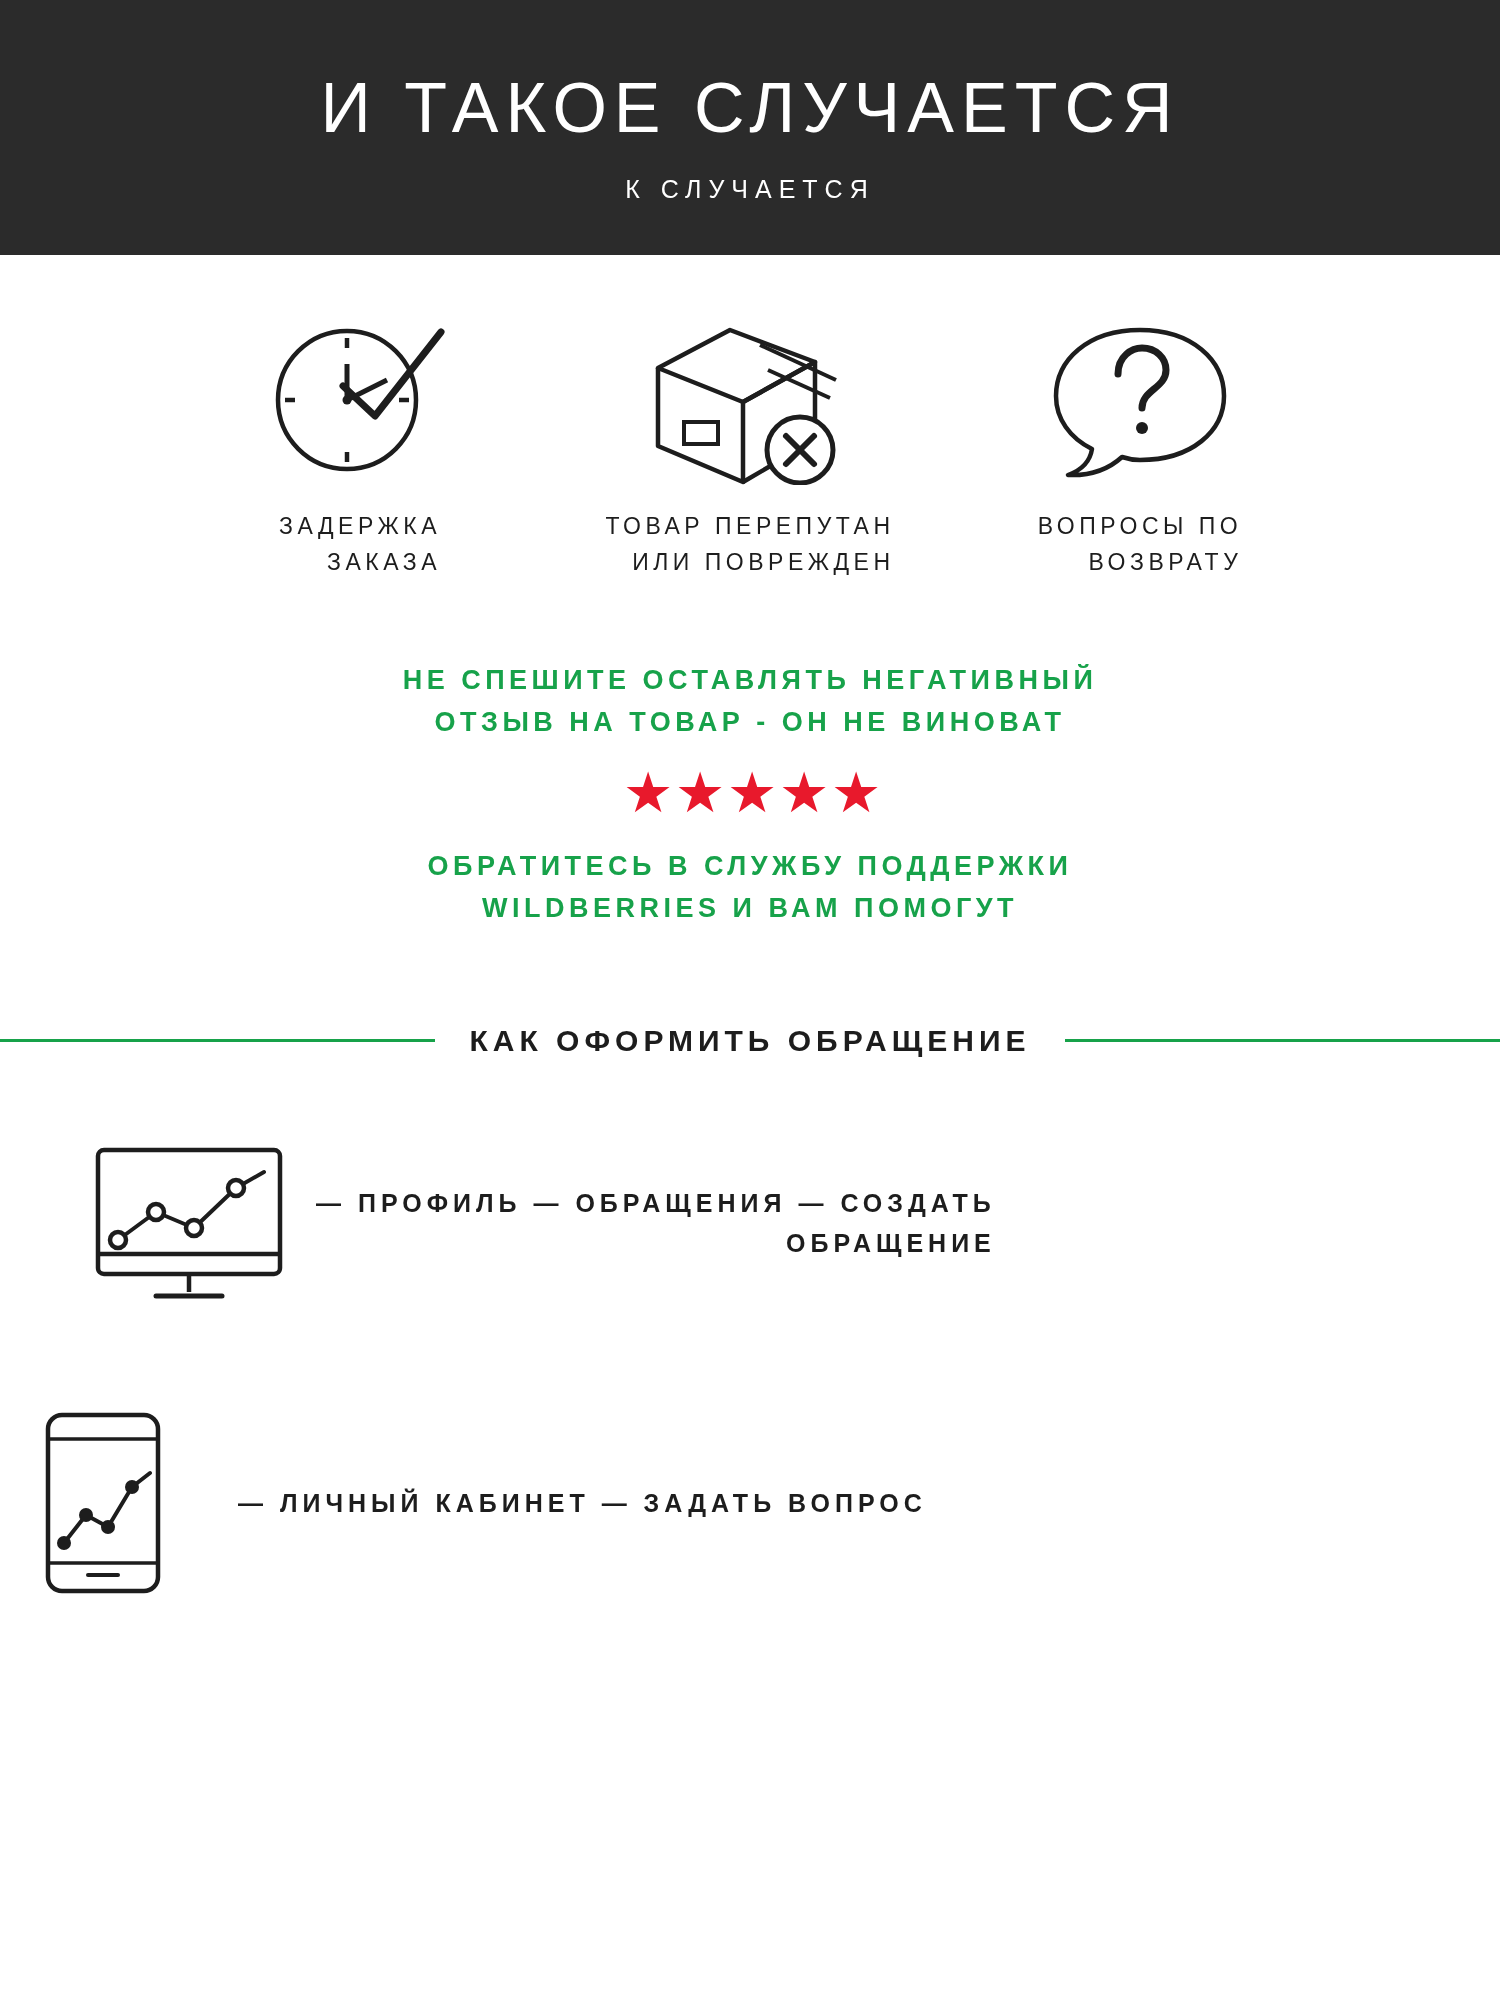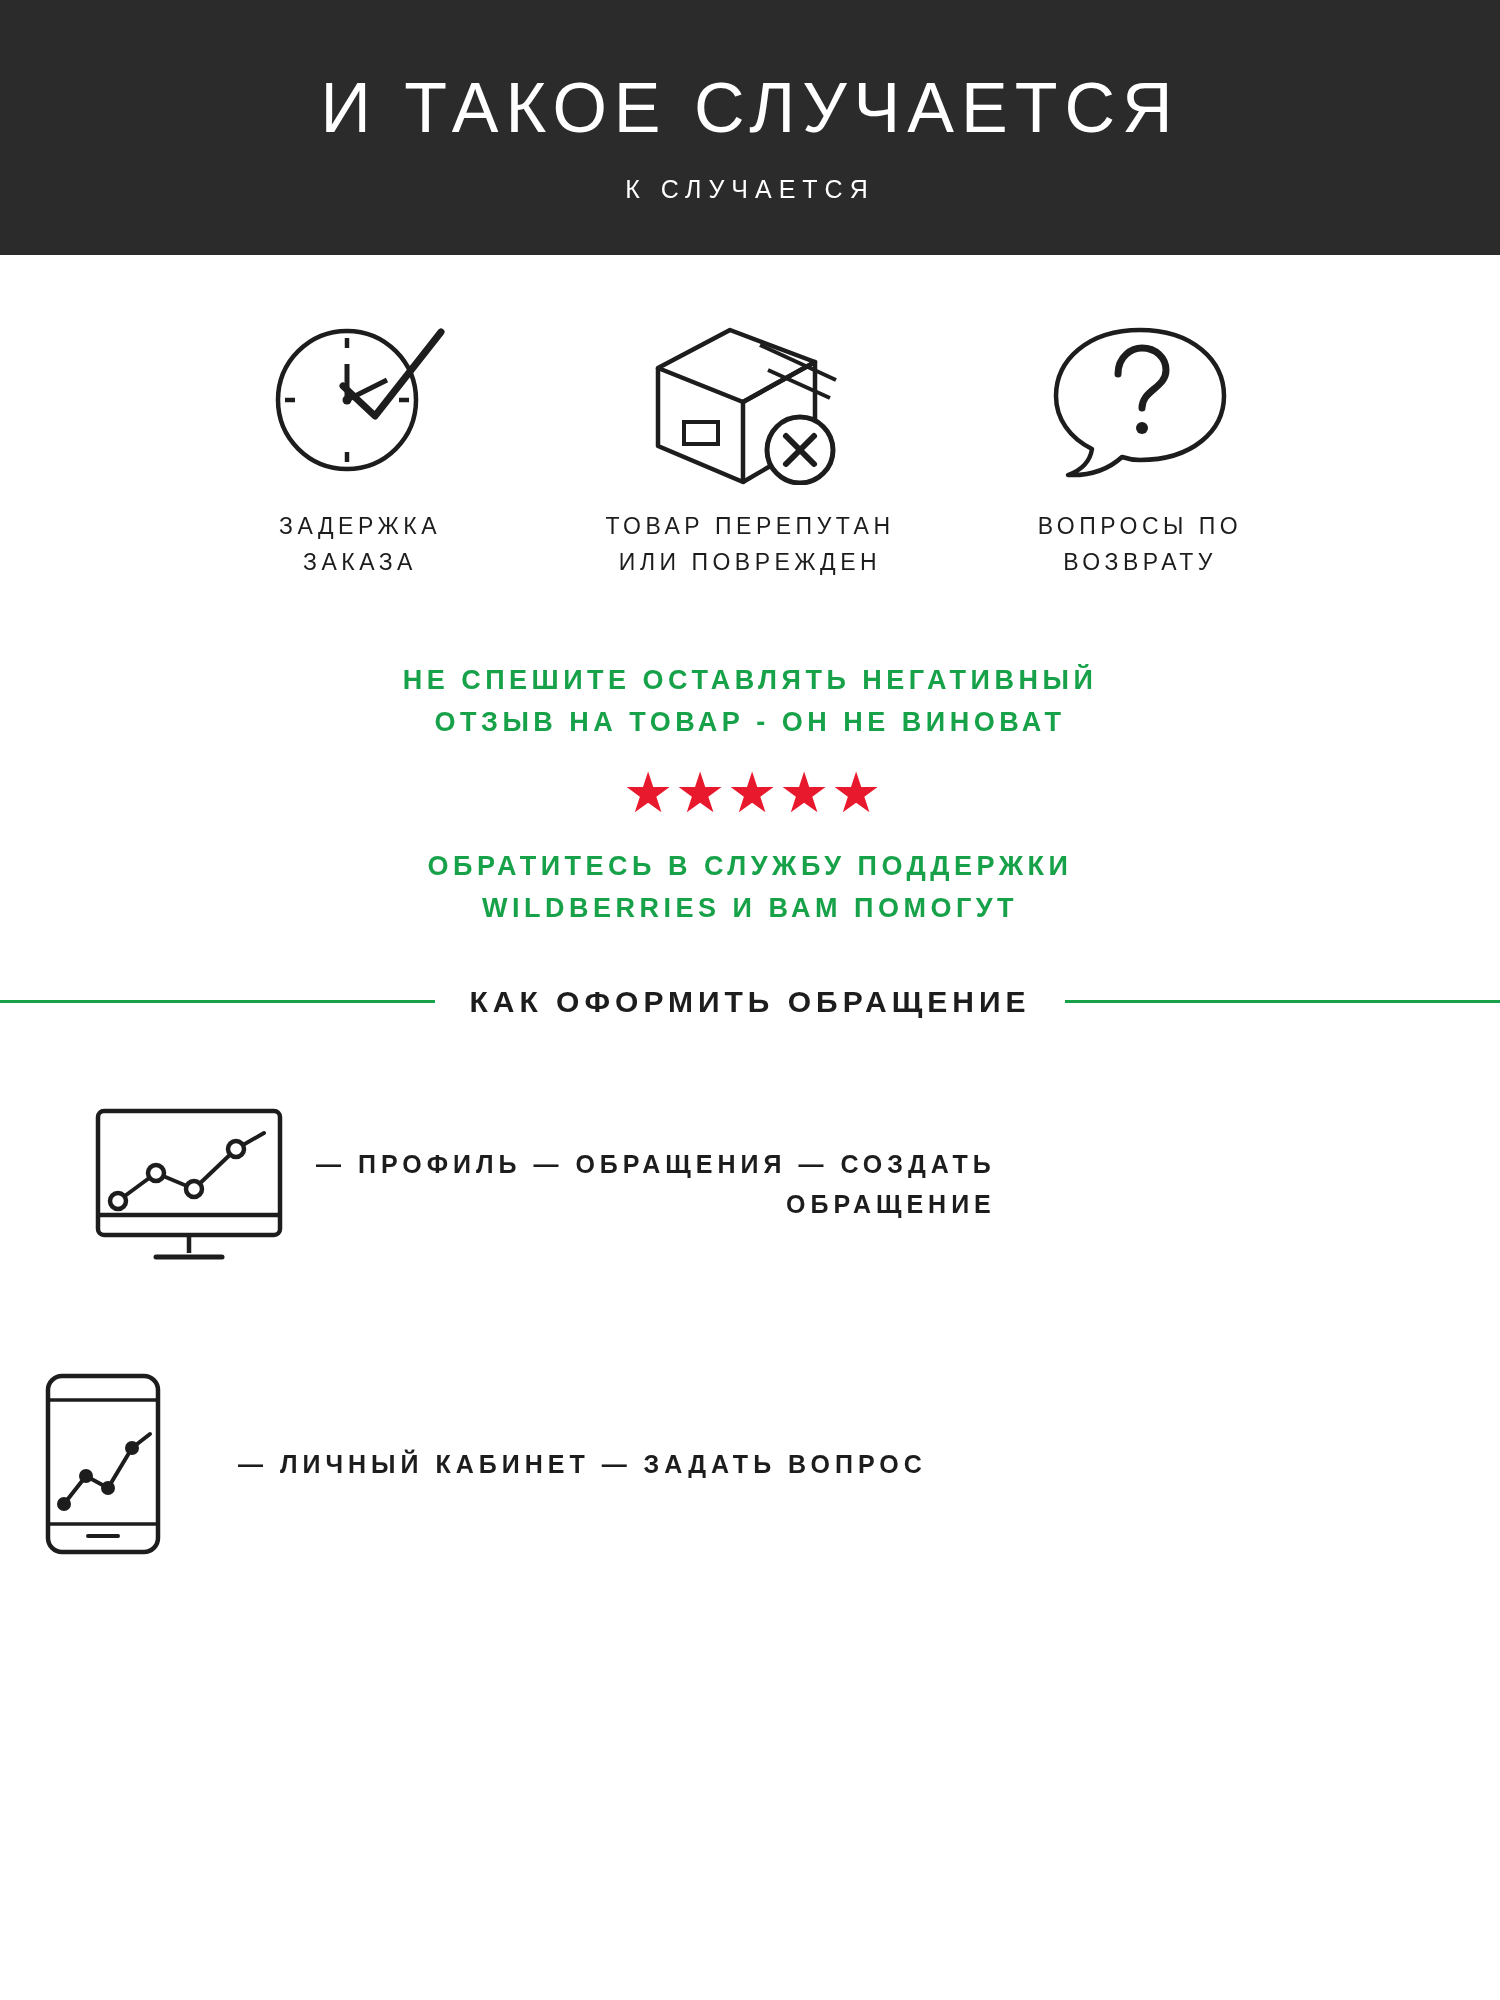--- a/index.html
+++ b/index.html
@@ -65,21 +65,21 @@
     display: flex;
     align-items: center;
     justify-content: center;
   }
   .problem-label {
     margin-top: 22px;
     font-size: 23px;
     letter-spacing: 4.5px;
     font-weight: 400;
     line-height: 1.55;
-    text-align: center;
+    text-align: right;
     color: #1d1d1d;
     text-transform: uppercase;
   }
 
   
   .green-block {
     margin-top: 80px;
     text-align: center;
   }
   .green-text {
@@ -100,21 +100,21 @@
     width: 46px;
     height: 46px;
     color: #e8192c;
     font-size: 56px;
     line-height: 46px;
     display: block;
   }
 
   
   .section-divider {
-    margin-top: 55px;
+    margin-top: 94px;
     display: flex;
     align-items: center;
     width: 100%;
   }
   .rule {
     height: 3px;
     background: #17a24a;
     flex: 1 1 auto;
   }
   .section-title {

